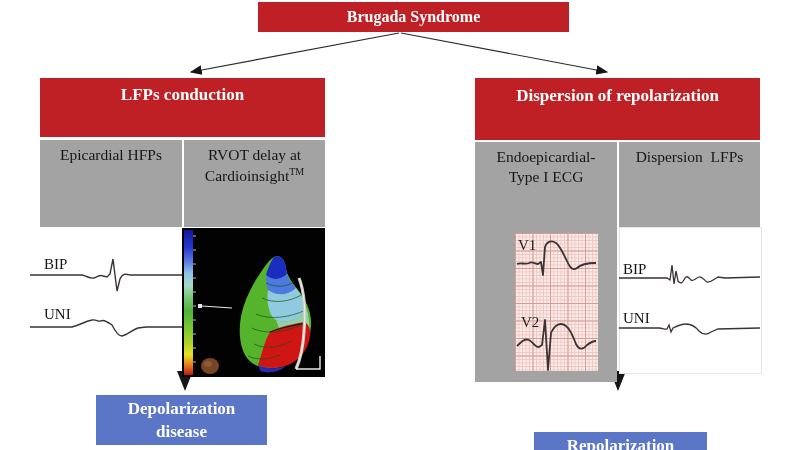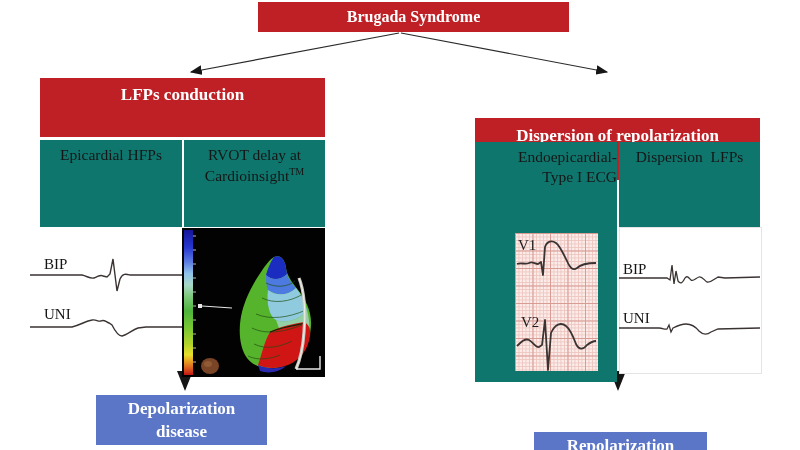--- a/index.html
+++ b/index.html
@@ -2,29 +2,29 @@
 <html><head>
 <meta charset="utf-8">
 <style>
   html,body{margin:0;padding:0;background:#ffffff;}
   .canvas{
     position:relative;width:800px;height:450px;background:#ffffff;
     font-family:"Liberation Serif","DejaVu Serif",serif;overflow:hidden;
   }
   .box{position:absolute;box-sizing:border-box;text-align:center;}
   .red{background:#be2026;color:#ffffff;font-weight:bold;}
-  .blue{background:#0f766e;color:#161616;}
+  .blue{background:#a3a3a3;color:#161616;}
   .outcome{background:#5b75c7;color:#ffffff;font-weight:bold;}
   .root-box{left:258px;top:2px;width:311px;height:30px;font-size:16px;line-height:30px;}
   .hdr-left{left:40px;top:78px;width:285px;height:59px;font-size:17px;padding-top:7px;}
-  .hdr-right{left:475px;top:78px;width:285px;height:62px;font-size:17px;padding-top:8px;margin-top:40px;}
+  .hdr-right{left:475px;top:78px;width:285px;height:62px;font-size:17px;padding-top:8px;}
   .sub{font-size:15.5px;padding-top:5px;line-height:1.3;}
   .sub-l1{left:40px;top:140px;width:142px;height:87px;}
   .sub-l2{left:184px;top:140px;width:141px;height:87px;}
-  .sub-r1{left:475px;top:142px;width:142px;height:240px;text-align:right;}
+  .sub-r1{left:475px;top:142px;width:142px;height:240px;}
   .sub-r2{left:619px;top:142px;width:141px;height:85px;}
   .outcome-l{left:96px;top:395px;width:171px;height:50px;font-size:17px;line-height:1.35;padding-top:3px;}
   .outcome-r{left:534px;top:395px;width:173px;height:58px;font-size:17px;line-height:1.35;padding-top:3px;margin-top:37px;}
   .trace-label{position:absolute;font-size:15px;color:#141414;}
   .overlay{position:absolute;left:0;top:0;pointer-events:none;}
   .map{position:absolute;left:182px;top:228px;width:143px;height:149px;}
   .strip{
     position:absolute;left:515px;top:233px;width:83px;height:138px;
     background-color:#fbecea;
     background-image:

